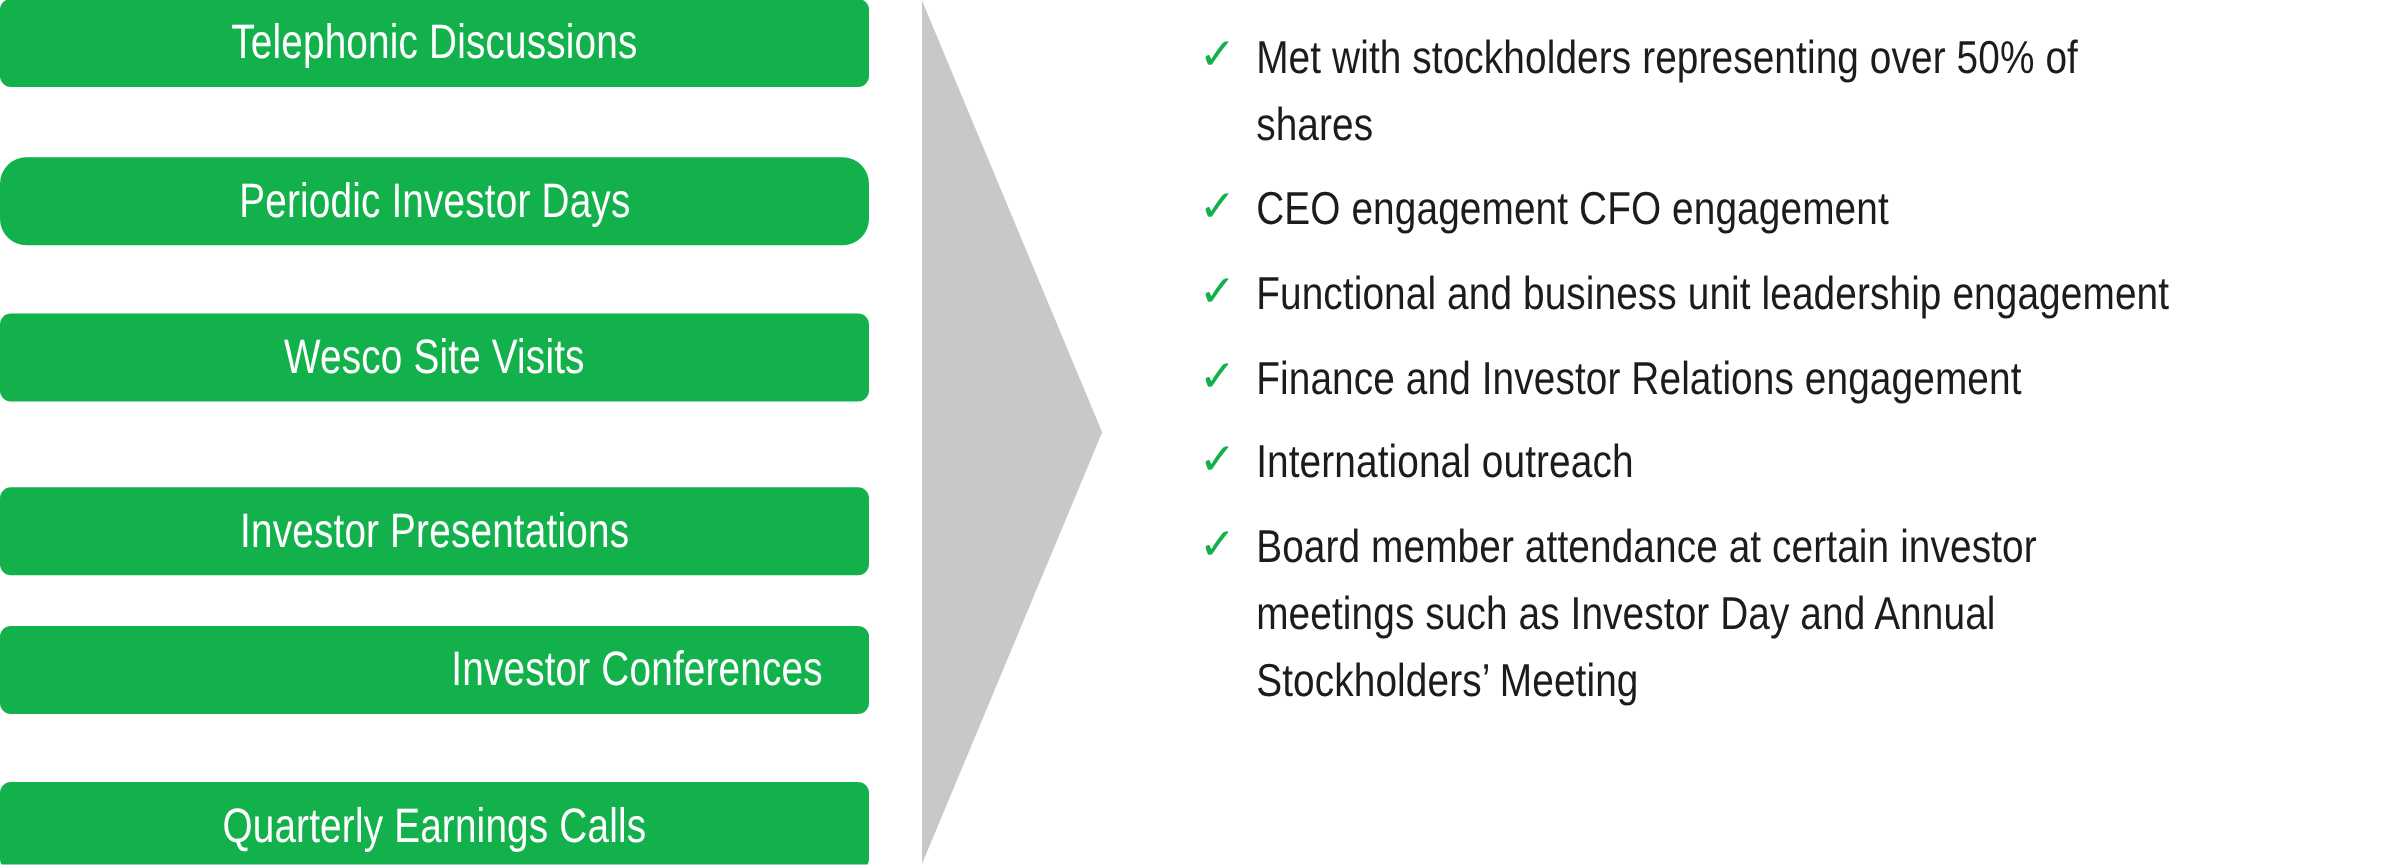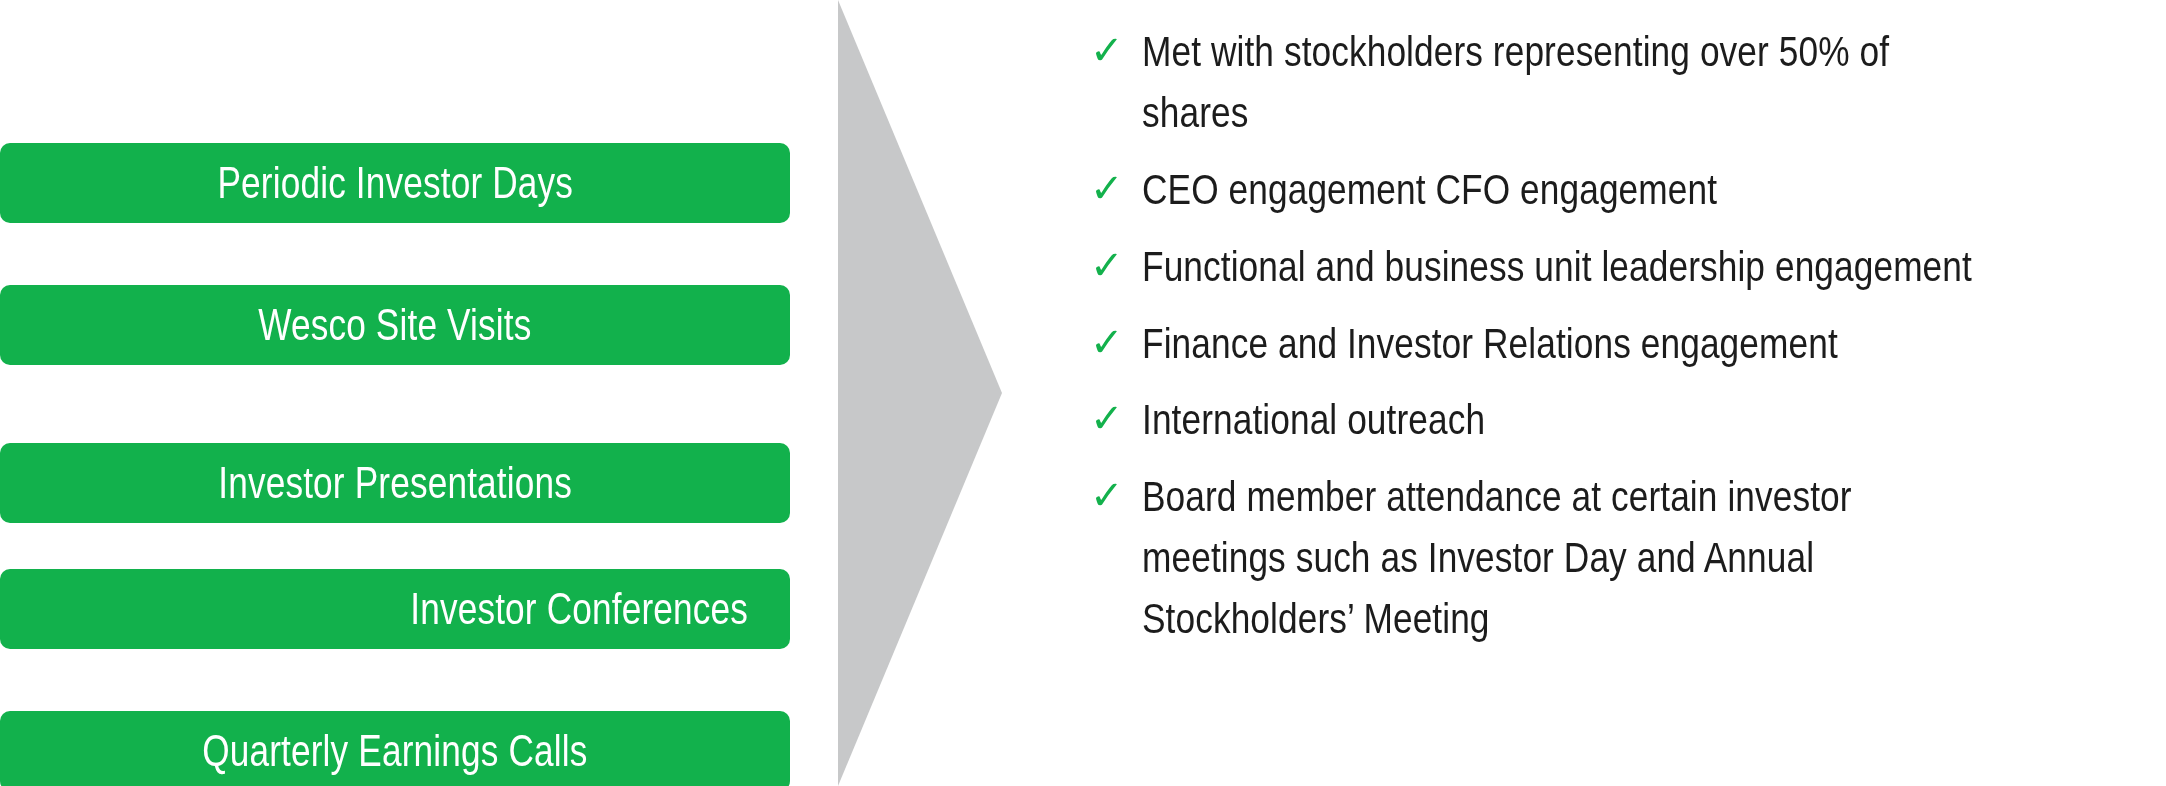--- a/index.html
+++ b/index.html
@@ -106,22 +106,25 @@
     letter-spacing: 0.1px;
   }
 </style>
 </head>
 <body>
 
 <div class="slide">
 
   <div class="channel-list">
 
+    <div class="channel-box" style="top:-1px;">
+      <span class="channel-label">Telephonic Discussions</span>
+    </div>
 
-    <div class="channel-box" style="top:143px;">
+    <div class="channel-box" style="top:143px;border-radius:24px;">
       <span class="channel-label">Periodic Investor Days</span>
     </div>
 
     <div class="channel-box" style="top:285px;">
       <span class="channel-label">Wesco Site Visits</span>
     </div>
 
     <div class="channel-box" style="top:443px;">
       <span class="channel-label">Investor Presentations</span>
     </div>

